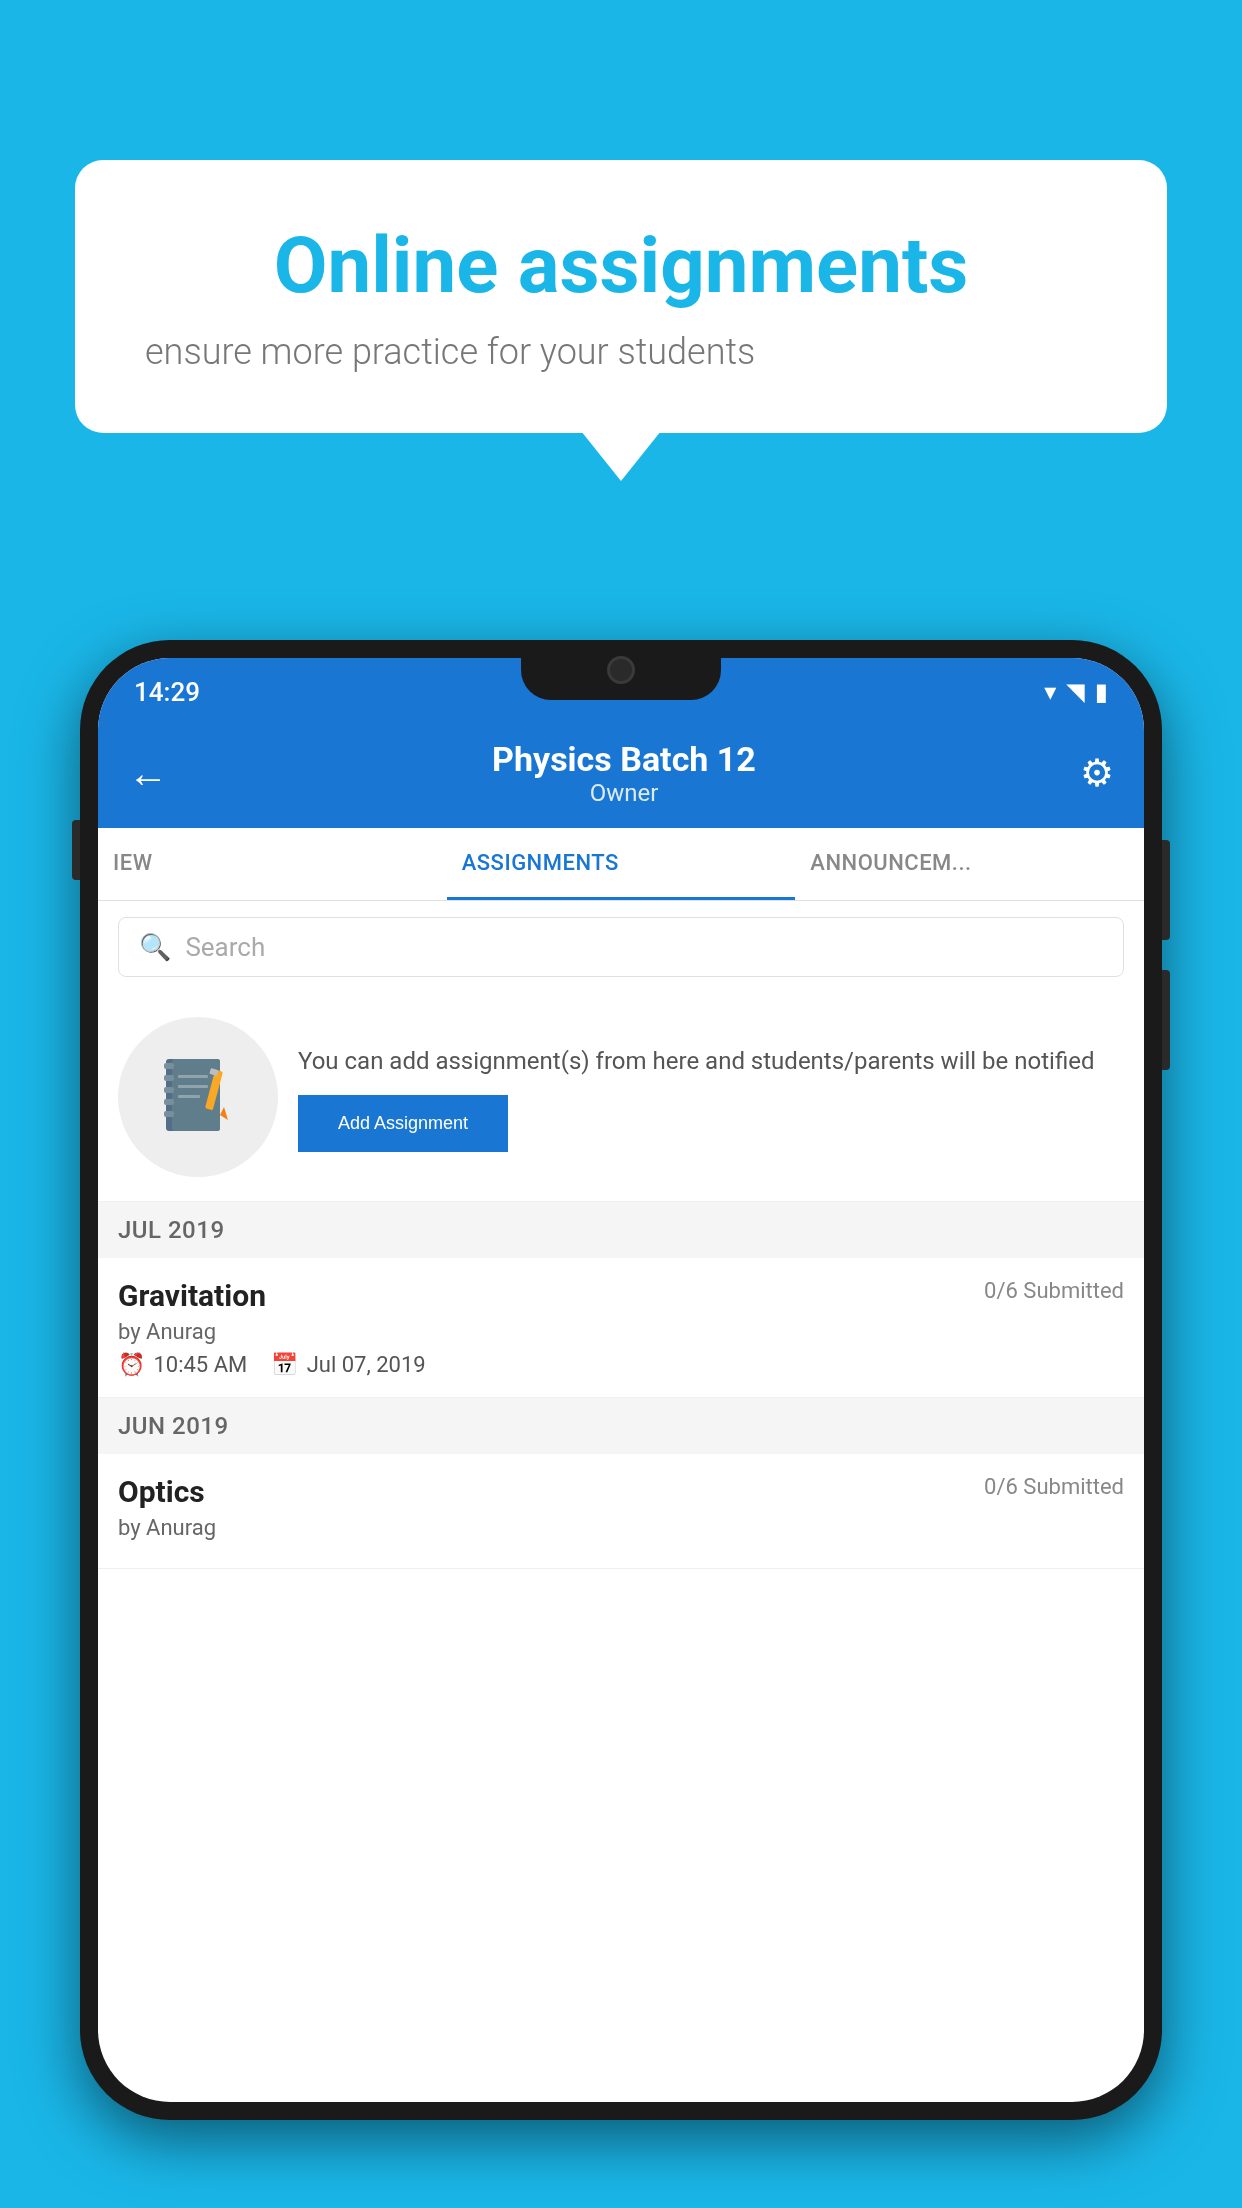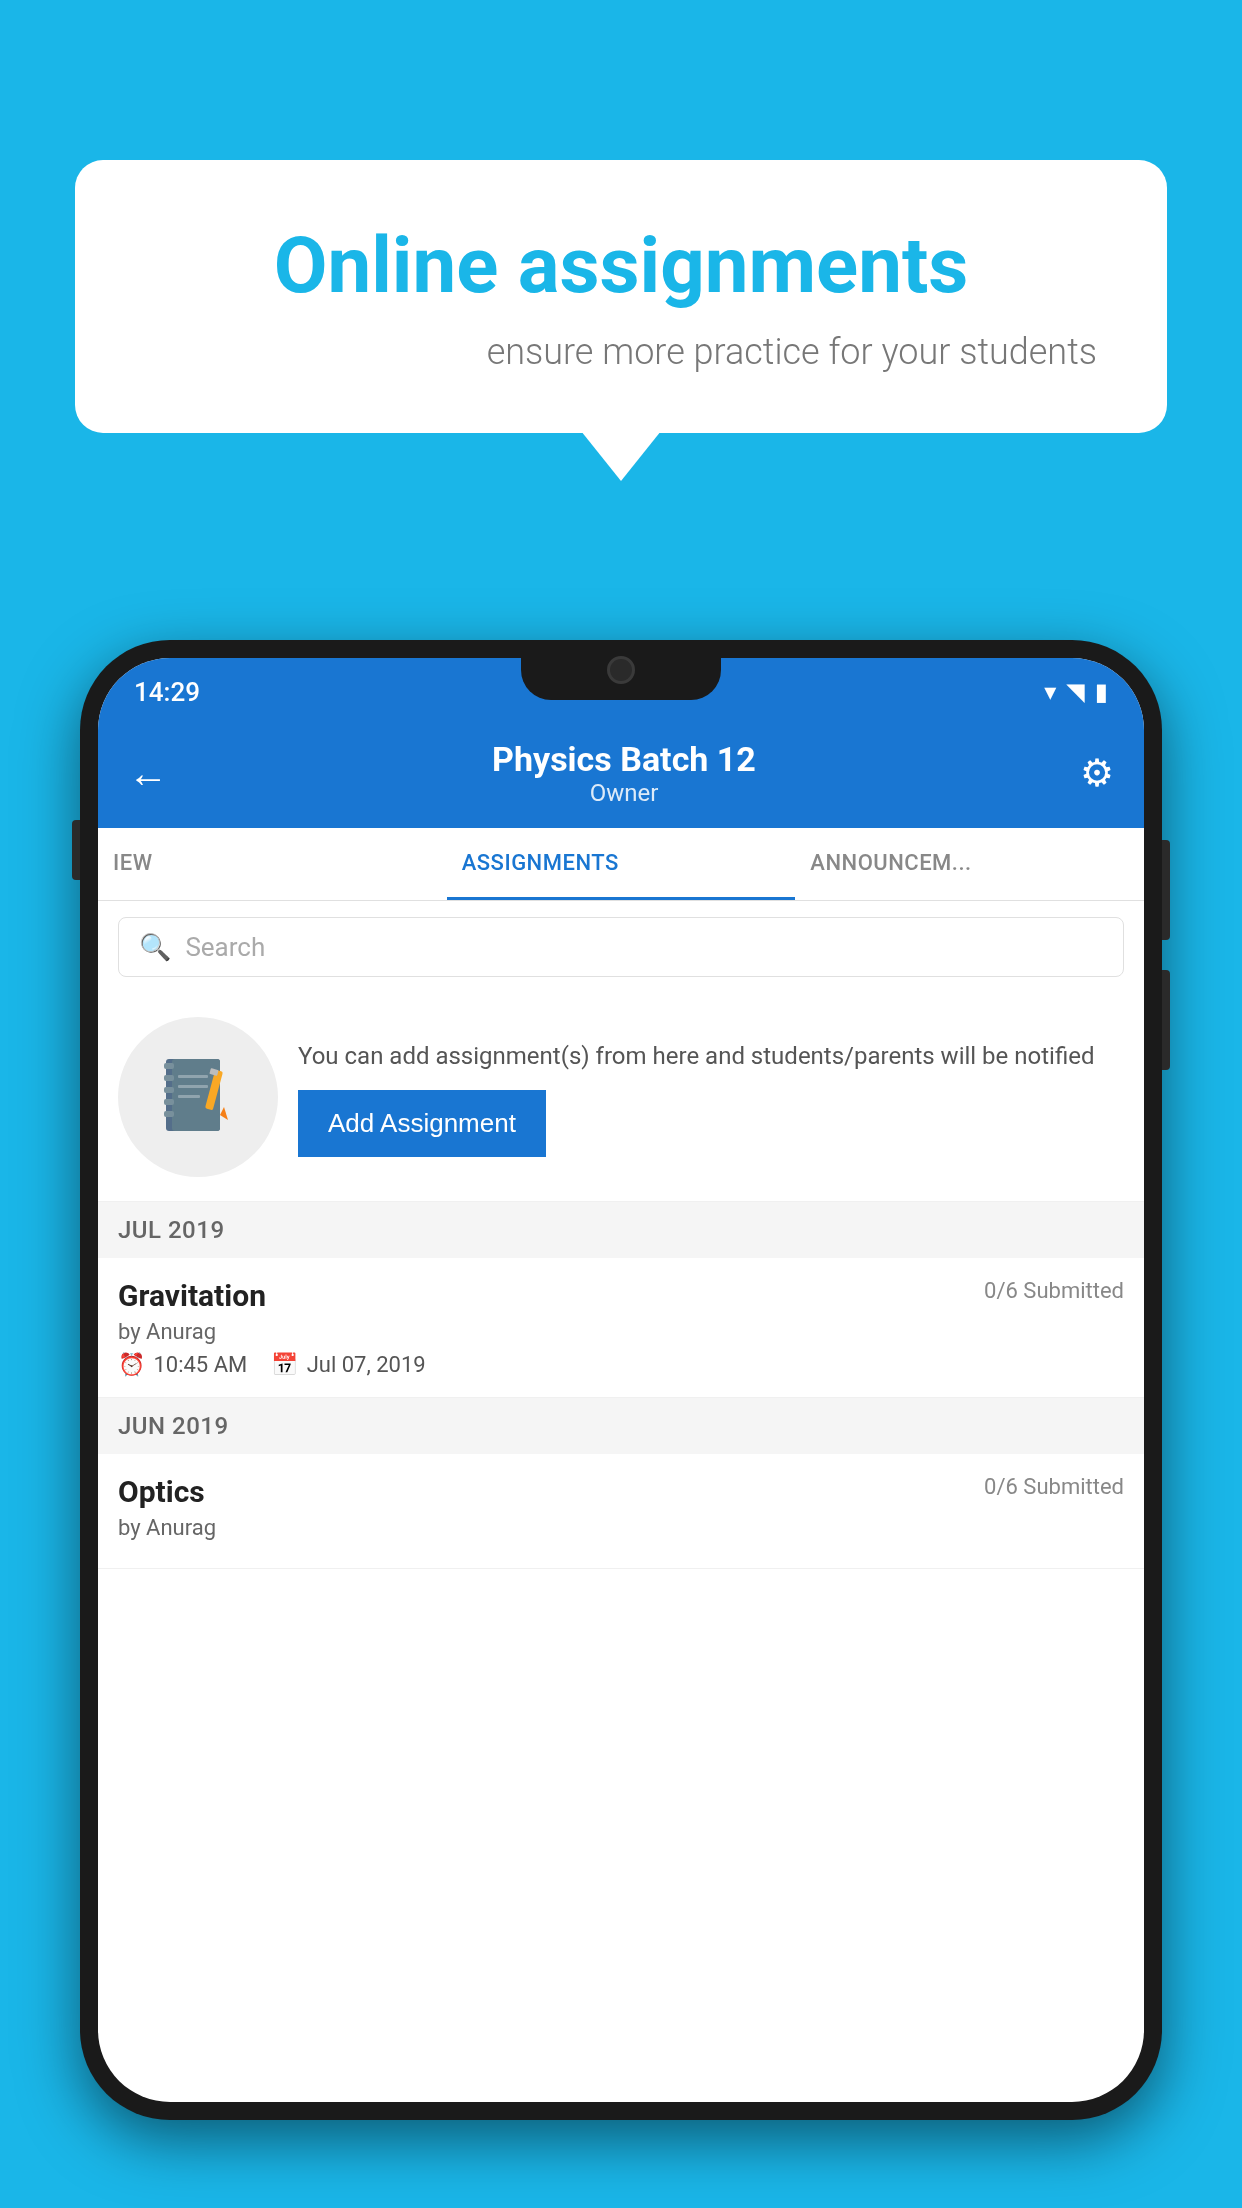--- a/index.html
+++ b/index.html
@@ -45,21 +45,21 @@
       color: #1ab6e8;
       font-size: 78px;
       font-weight: 700;
       text-align: center;
       margin-bottom: 20px;
     }
 
     .speech-bubble-subtitle {
       color: #777;
       font-size: 36px;
-      text-align: right;
+      text-align: left;
       font-weight: 300;
     }
 
     
     .phone-container {
       position: absolute;
       top: 640px;
       left: 80px;
       right: 80px;
       bottom: 0;
@@ -253,22 +253,22 @@
       font-size: 24px;
       line-height: 1.5;
       margin-bottom: 16px;
     }
 
     .add-assignment-btn {
       background: #1976d2;
       color: white;
       border: none;
       border-radius: 0;
-      padding: 18px 30px;
-      font-size: 26px;
+      padding: 18px 40px;
+      font-size: 18px;
       font-weight: 500;
       cursor: pointer;
       display: inline-block;
     }
 
     
     .section-header {
       background: #f5f5f5;
       padding: 14px 20px;
       color: #666;

